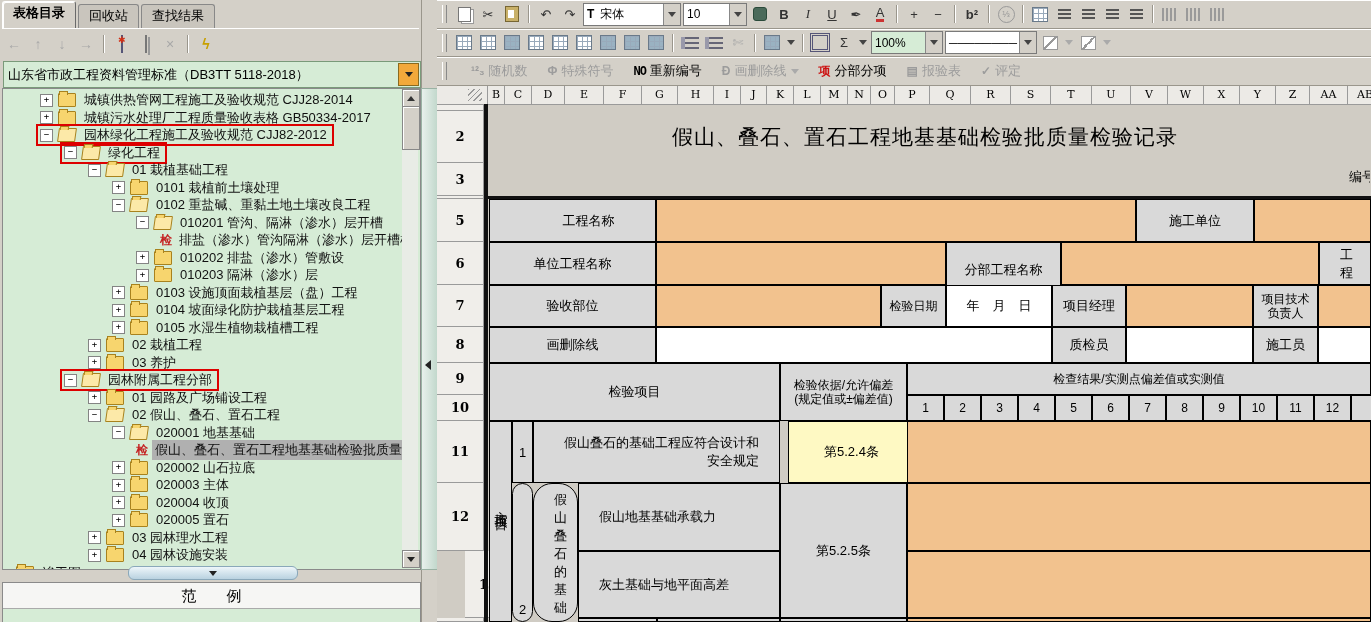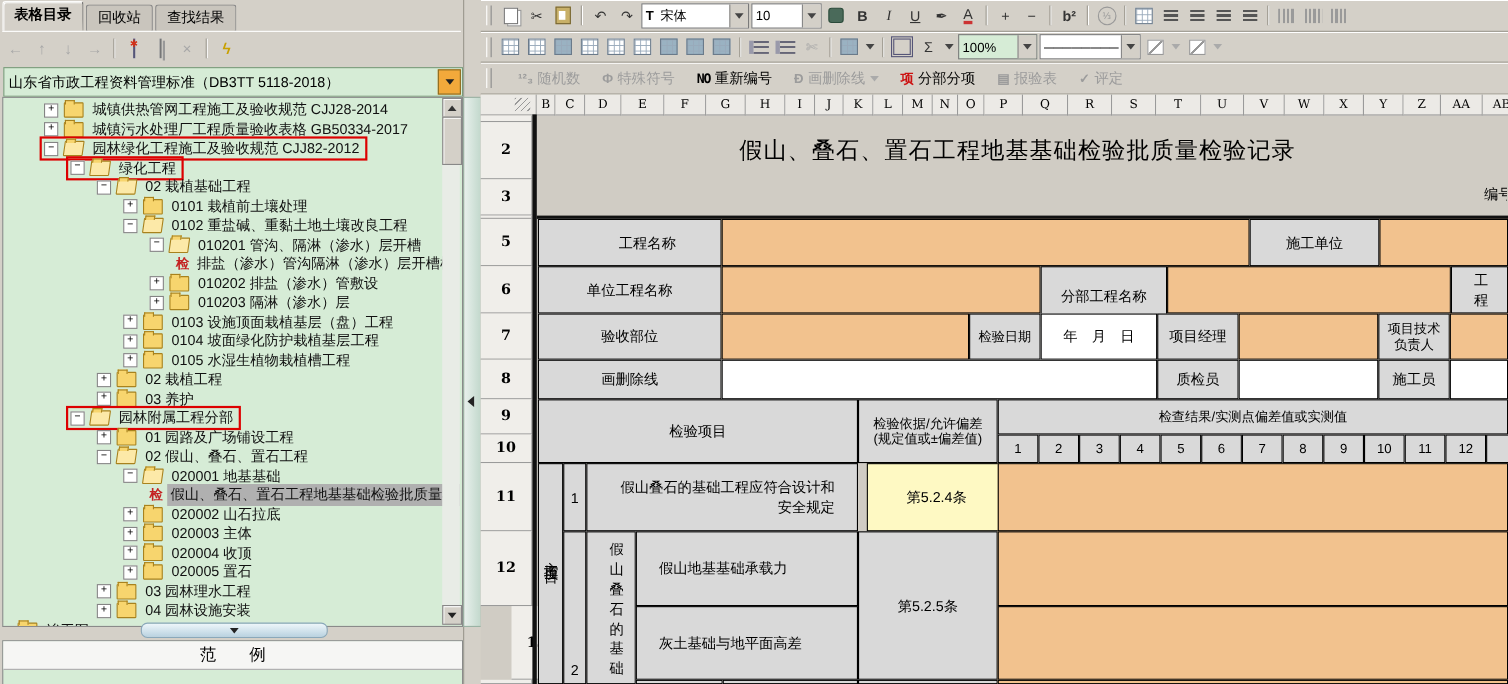--- a/index.html
+++ b/index.html
@@ -113,21 +113,21 @@
        background:repeating-linear-gradient(135deg,#999 0 1px,transparent 1px 4px);}
   .rowhead-cell{position:absolute;left:437px;width:46px;background:#f0eeea;border-right:1px solid #9a9a9a;
        border-bottom:1px solid #9a9a9a;text-align:center;font-family:"DejaVu Serif",serif;
        font-weight:bold;font-size:13px;color:#000;overflow:hidden;display:flex;align-items:center;justify-content:center;}
   #left-black-line{left:484px;top:104px;width:4px;height:518px;background:#111;}
   #form-top-line{left:488px;top:196px;width:883px;height:3px;background:#111;}
   .fcell{position:absolute;border:1px solid #000;box-sizing:border-box;display:flex;
        align-items:center;justify-content:center;font-size:13px;color:#000;text-align:center;overflow:hidden;}
   .fcell.left{justify-content:flex-start;text-align:right;padding:2px 20px;}
   .fcell.small{font-size:12px;}
-  .fcell.bottom{align-items:flex-end;padding-bottom:4px;}
+  .fcell.bottom{align-items:flex-end;padding-bottom:4px;border-radius:19px;}
   .fcell.vert{writing-mode:vertical-rl;text-orientation:upright;letter-spacing:3px;padding-top:78px;justify-content:flex-start;}
   .fcell.wrapsmall{font-size:12px;line-height:14px;padding:0 2px;}
   #sheet-title{left:489px;top:111px;width:872px;height:52px;display:flex;align-items:center;justify-content:center;
        font-size:21px;color:#000;letter-spacing:1px;}
   #doc-number{left:1349px;top:168px;width:21px;height:22px;overflow:hidden;font-size:13px;color:#000;white-space:nowrap;}
 </style>
 </head>
 <body>
 
 <div id="left-panel" class="abs">
@@ -185,21 +185,21 @@
           <span class="tree-content redbox">
             <span class="expander">−</span>
             <span class="folder open"></span>
             <span class="tree-label">绿化工程</span>
           </span>
         </div>
         <div class="tree-row" style="top: 72px; left: 83px;">
           <span class="tree-content">
             <span class="expander">−</span>
             <span class="folder open"></span>
-            <span class="tree-label">02 栽植基础工程</span>
+            <span class="tree-label">01 栽植基础工程</span>
           </span>
         </div>
         <div class="tree-row" style="top: 89.5px; left: 107px;">
           <span class="tree-content">
             <span class="expander">+</span>
             <span class="folder"></span>
             <span class="tree-label">0101 栽植前土壤处理</span>
           </span>
         </div>
         <div class="tree-row" style="top: 107px; left: 107px;">

